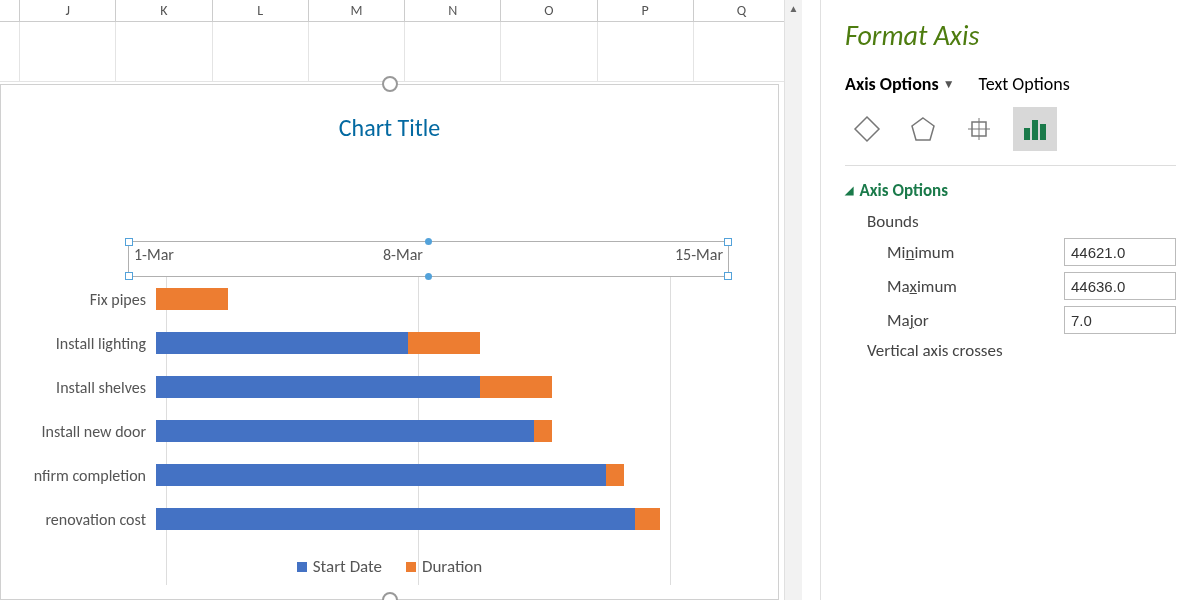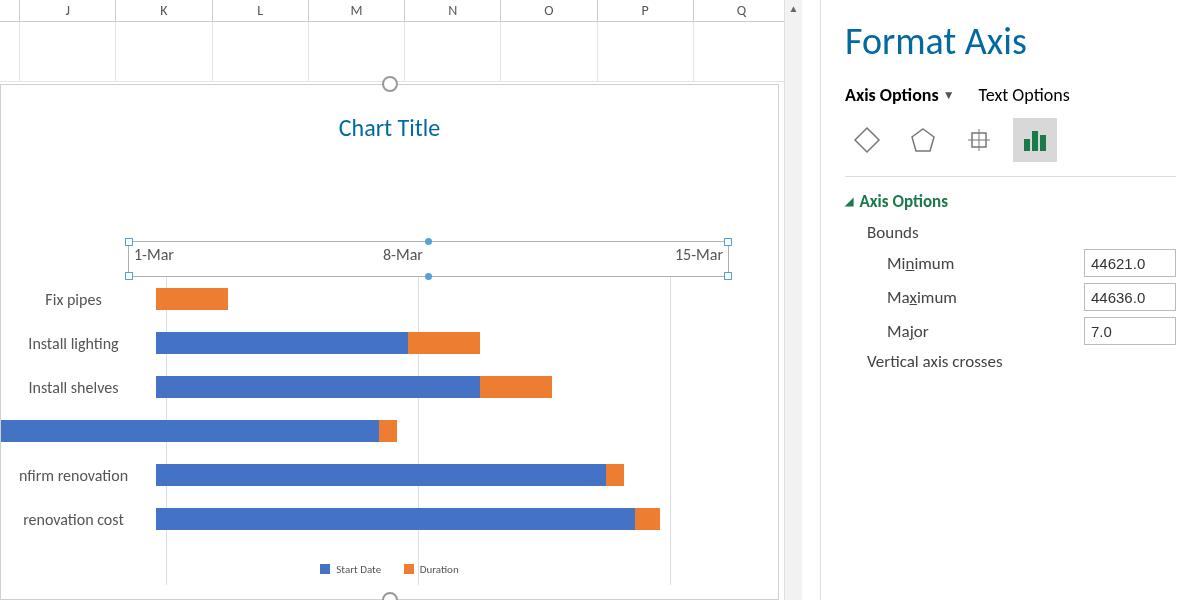--- a/index.html
+++ b/index.html
@@ -40,50 +40,50 @@
 .tick-labels span:nth-child(1) { position: absolute; left: 6px; }
 .tick-labels span:nth-child(2) { position: absolute; left: 255px; }
 .tick-labels span:nth-child(3) { position: absolute; right: 6px; text-align: right; }
 
 
 .plot { position: absolute; top: 192px; left: 0; width: 779px; height: 330px; }
 .plot-grid { position: absolute; top: 0; left: 165px; width: 540px; height: 308px; }
 .plot-gridline { position: absolute; top: 0; bottom: 0; width: 1px; background: #ddd; }
 
 .bar-row { height: 44px; display: flex; align-items: center; }
-.cat-label { width: 155px; text-align: center; padding-right: 10px; font-size: 16px; color: #555; white-space: nowrap; overflow: hidden; }
+.cat-label { width: 155px; text-align: right; padding-right: 10px; font-size: 16px; color: #555; white-space: nowrap; overflow: hidden; }
 .bar-track { position: relative; width: 540px; height: 22px; }
 .bar-seg { position: absolute; top: 0; height: 22px; }
 .bar-seg.s0 { background: #4472c4; }
 .bar-seg.s1 { background: #ed7d31; }
 
 
-.legend { position: absolute; bottom: 22px; left: 0; width: 100%; text-align: center; font-size: 11px; color: #555; }
+.legend { position: absolute; bottom: 22px; left: 0; width: 100%; text-align: center; font-size: 17px; color: #555; }
 .legend-item { display: inline-flex; align-items: center; margin: 0 10px; }
 .legend-sw { width: 10px; height: 10px; margin-right: 6px; }
 .legend-sw.s0 { background: #4472c4; }
 .legend-sw.s1 { background: #ed7d31; }
 
 
 .panel { position: absolute; top: 0; right: 0; width: 380px; height: 600px; background: #fff; border-left: 1px solid #e0e0e0; padding: 18px 24px 0 24px; }
-.panel-title { font-size: 38px; font-weight: 300; color: #0369a1; margin-bottom: 20px; }
+.panel-title { font-size: 28px; font-weight: 300; color: #4d7c0f; margin-bottom: 20px; font-style: italic; }
 .tabs { display: flex; align-items: baseline; gap: 24px; font-size: 18px; margin-bottom: 12px; }
 .tab-active { font-weight: 600; display: flex; align-items: center; gap: 4px; }
 .tab-caret { font-size: 12px; color: #555; }
 .icon-row { display: flex; gap: 12px; align-items: center; margin-bottom: 14px; }
 .icon-btn { width: 44px; height: 44px; display: flex; align-items: center; justify-content: center; }
 .icon-btn.active { background: #d8d8d8; }
 .panel hr { border: none; border-top: 1px solid #ddd; margin-bottom: 14px; }
 .section-head { display: flex; align-items: center; gap: 6px; color: #1a7a4a; font-weight: 600; font-size: 17px; margin-bottom: 10px; }
 .section-head .tri { font-size: 11px; }
 .subhead { font-size: 17px; color: #444; margin: 6px 0 6px 22px; }
 .field-row { display: flex; align-items: center; justify-content: space-between; margin: 6px 0 6px 42px; }
 .field-label { font-size: 17px; color: #444; }
 .field-label u { text-decoration: underline; text-decoration-thickness: 1px; }
-.field-input { width: 92px; height: 28px; border: 1px solid #bbb; font-size: 15px; padding: 2px 6px; color: #333; }
+.field-input { width: 112px; height: 28px; border: 1px solid #bbb; font-size: 15px; padding: 2px 6px; color: #333; }
 </style>
 </head>
 <body>
 
 <div class="col-headers">
   <div></div>
   <div>J</div>
   <div>K</div>
   <div>L</div>
   <div>M</div>
@@ -149,27 +149,28 @@
           </div>
         </div>
         <div class="bar-row">
           <div class="cat-label">Install shelves</div>
           <div class="bar-track">
             <div class="bar-seg s0" style="left: 0px; width: 324px;"></div>
             <div class="bar-seg s1" style="left: 324px; width: 72px;"></div>
           </div>
         </div>
         <div class="bar-row">
+          <div class="cat-label">Install new door</div>
           <div class="bar-track">
             <div class="bar-seg s0" style="left: 0px; width: 378px;"></div>
             <div class="bar-seg s1" style="left: 378px; width: 18px;"></div>
           </div>
         </div>
         <div class="bar-row">
-          <div class="cat-label">nfirm renovation</div>
+          <div class="cat-label">nfirm completion</div>
           <div class="bar-track">
             <div class="bar-seg s0" style="left: 0px; width: 450px;"></div>
             <div class="bar-seg s1" style="left: 450px; width: 18px;"></div>
           </div>
         </div>
         <div class="bar-row">
           <div class="cat-label">renovation cost</div>
           <div class="bar-track">
             <div class="bar-seg s0" style="left: 0px; width: 478.8px;"></div>
             <div class="bar-seg s1" style="left: 478.8px; width: 25.2px;"></div>

